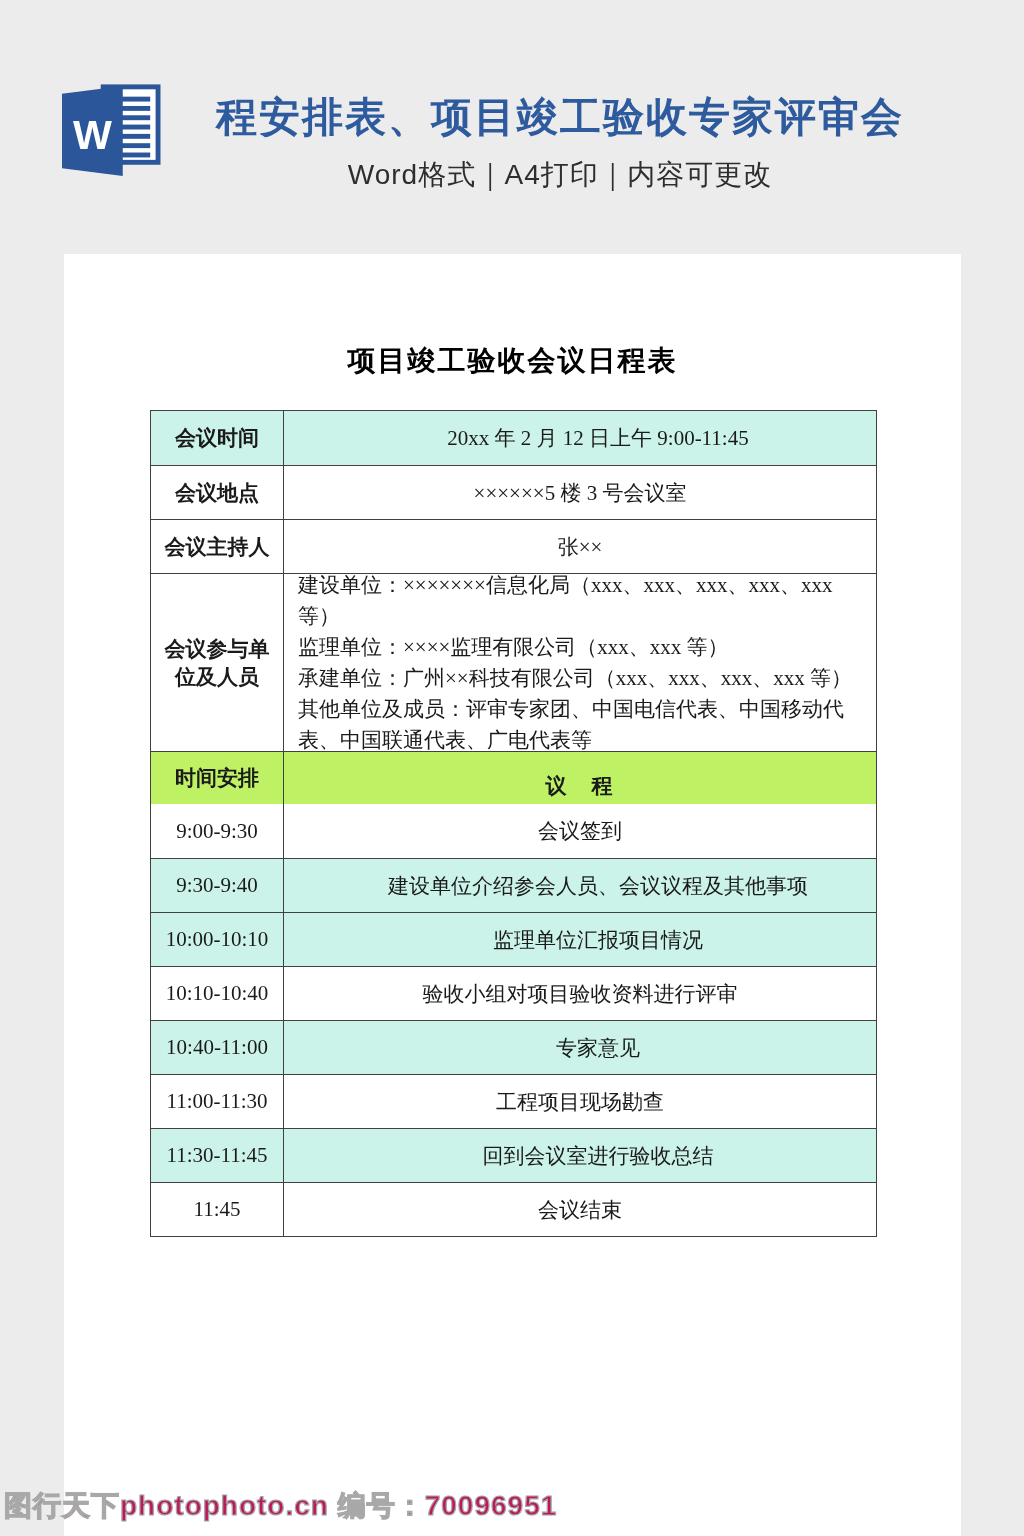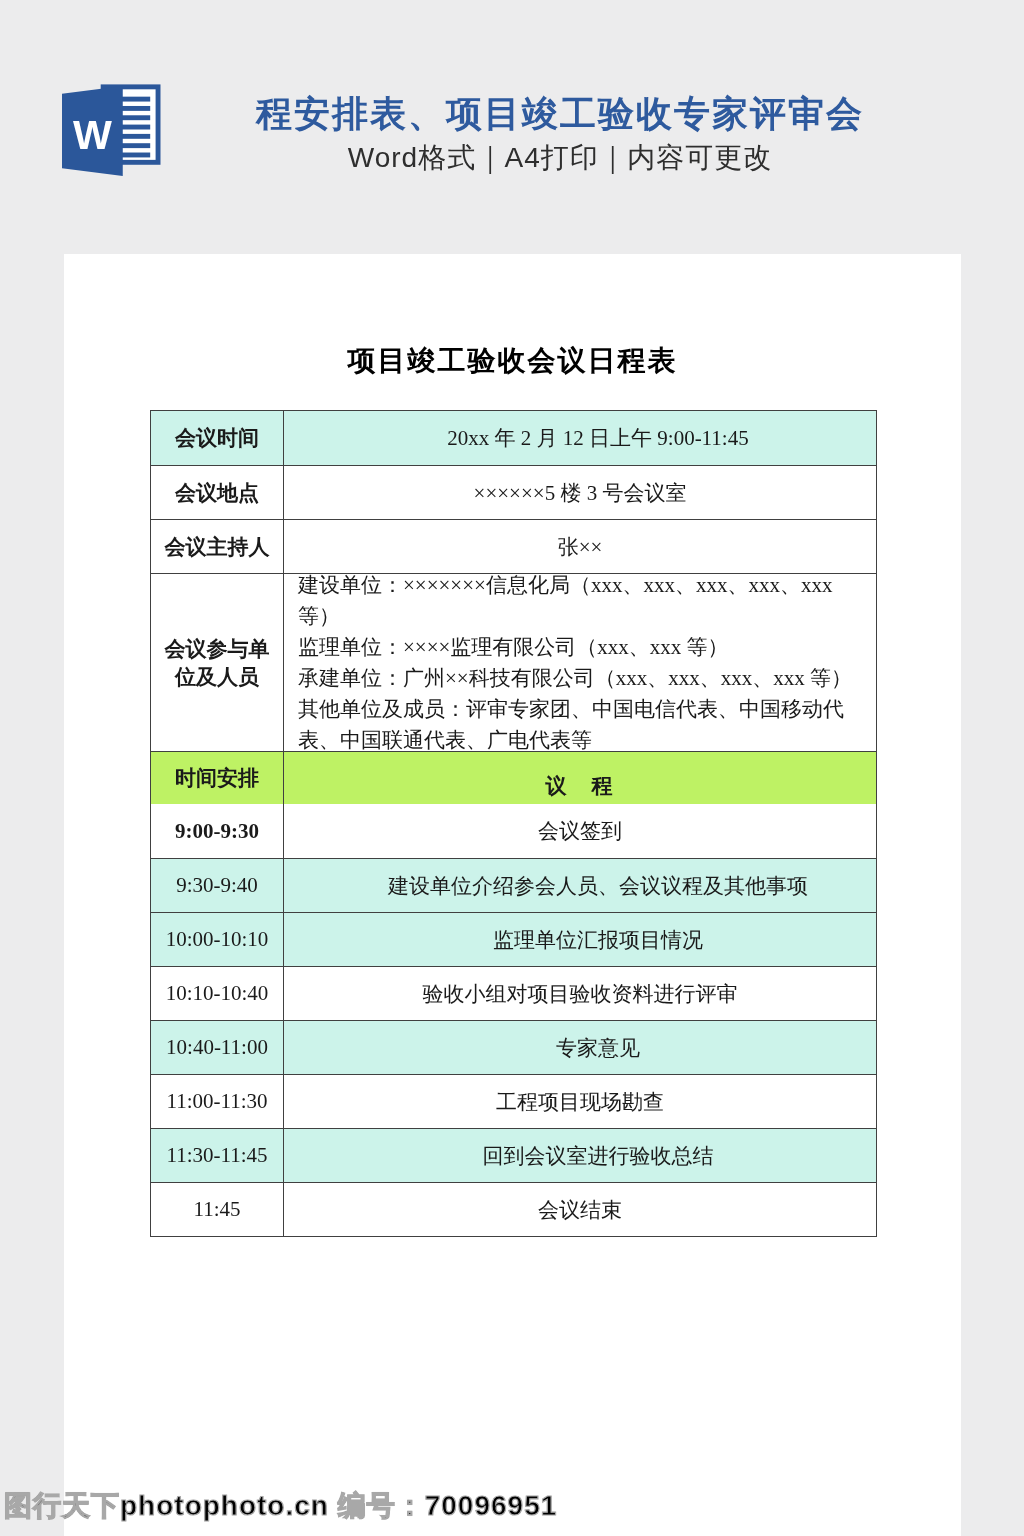--- a/index.html
+++ b/index.html
@@ -8,25 +8,25 @@
     position:relative; width:1024px; height:1536px;
     background:#ececed; overflow:hidden;
     font-family:"Liberation Serif","DejaVu Serif",serif;
     color:#1a1a1a;
   }
   
   .word-icon { position:absolute; left:60px; top:80px; width:102px; height:98px; }
   .hdr-title {
     position:absolute; left:160px; top:90px; width:800px;
     text-align:center; font-family:"Liberation Sans","DejaVu Sans",sans-serif;
-    font-weight:bold; font-size:36px; letter-spacing:2px; color:#2e5a9e;
+    font-weight:bold; font-size:41px; letter-spacing:2px; color:#2e5a9e;
     white-space:nowrap;
   }
   .hdr-sub {
-    position:absolute; left:160px; top:139px; width:800px;
+    position:absolute; left:160px; top:156px; width:800px;
     text-align:center; font-family:"Liberation Sans","DejaVu Sans",sans-serif;
     font-size:28px; color:#2e2e2e; letter-spacing:1px;
   }
   
   .card {
     position:absolute; left:64px; top:254px; width:897px; height:1448px;
     background:#ffffff;
   }
   .doc-title {
     position:absolute; top:88px; left:0; width:100%;
@@ -56,21 +56,21 @@
   .grayrow{ background:#bef264; }
   .participants { flex-direction:column; align-items:flex-start; justify-content:center;
     text-align:left; padding:10px 14px; }
   .participants .pline { line-height:31px; font-size:21px; }
   .agenda-head { font-weight:bold; letter-spacing:2px;margin-top:16px; }
   
   .watermark {
     position:absolute; left:4px; top:1487px;
     font-family:"Liberation Sans","DejaVu Sans",sans-serif;
     font-weight:bold; font-size:28px; letter-spacing:1px;
-    color:#000000; -webkit-text-stroke:1.2px #a8a8a8;
+    color:#be185d; -webkit-text-stroke:1.2px #a8a8a8;
     text-shadow:0 0 1px #ababab;
     white-space:nowrap;
   }
 </style>
 </head>
 <body>
 
 <div class="page">
 
   <div class="word-icon">
@@ -119,21 +119,21 @@
         </div>
       </div>
 
       <div class="row h-head grayrow">
         <div class="cell-label">时间安排</div>
         <div class="cell-value agenda-head">议　程</div>
       </div>
 
       <div id="schedule-rows">
           <div class="row h-std">
-            <div class="cell-label" style="font-weight: bold;">9:00-9:30</div>
+            <div class="cell-label" style="font-weight: normal;">9:00-9:30</div>
             <div class="cell-value">会议签到</div>
           </div>
           <div class="row h-std teal">
             <div class="cell-label" style="font-weight: normal;">9:30-9:40</div>
             <div class="cell-value">建设单位介绍参会人员、会议议程及其他事项</div>
           </div>
           <div class="row h-std teal">
             <div class="cell-label" style="font-weight: normal;">10:00-10:10</div>
             <div class="cell-value">监理单位汇报项目情况</div>
           </div>

